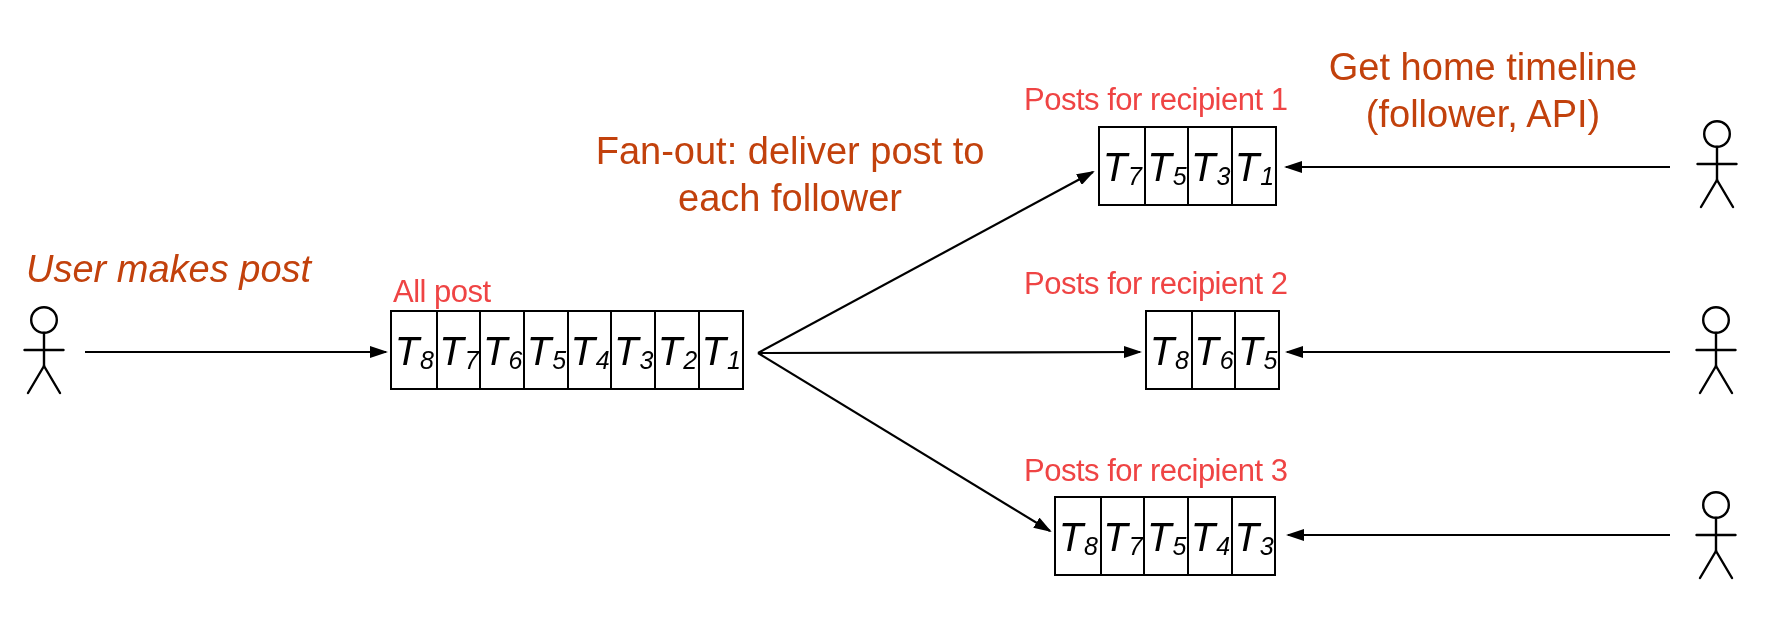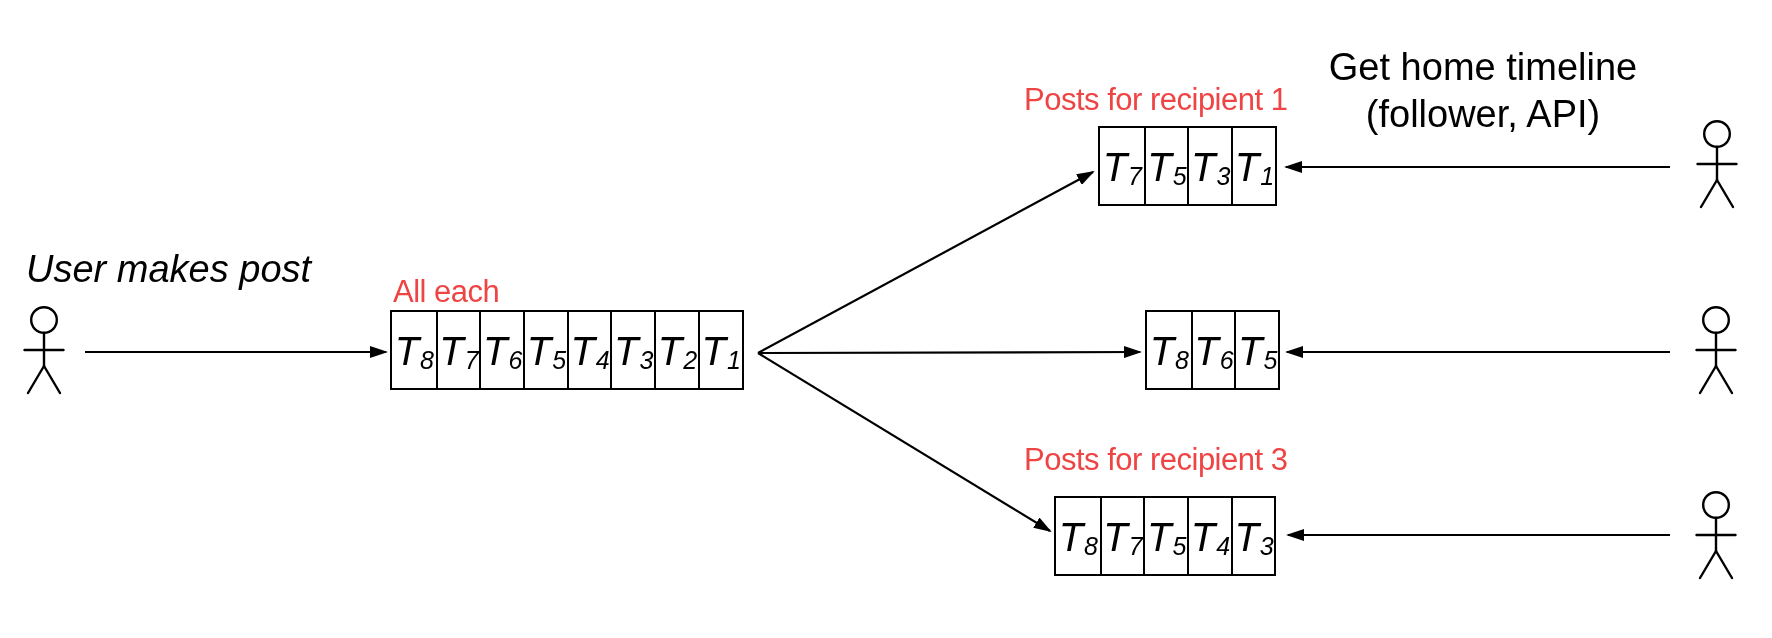--- a/index.html
+++ b/index.html
@@ -18,21 +18,21 @@
   }
   .lines-layer {
     position: absolute;
     left: 0;
     top: 0;
   }
   .label-lg {
     position: absolute;
     font-size: 38px;
     line-height: 47px;
-    color: #000000;
+    color: #c2410c;
     white-space: nowrap;
   }
   .label-lg.centered {
     text-align: center;
     white-space: normal;
   }
   .label-lg.centered span { display: block; white-space: nowrap; }
   .label-queue {
     position: absolute;
     font-size: 31px;
@@ -98,27 +98,31 @@
     <line x1="1670" y1="535" x2="1288" y2="535" stroke="#000000" stroke-width="2.2" marker-end="url(#arrowhead)"></line>
 
     <use href="#stick-figure" x="22" y="306"></use>
     <use href="#stick-figure" x="1695" y="120"></use>
     <use href="#stick-figure" x="1694" y="306"></use>
     <use href="#stick-figure" x="1694" y="491"></use>
   </svg>
 
   <div class="label-lg" style="left:26px; top:246px;font-style:italic;">User makes post</div>
 
+  <div class="label-lg centered" style="left:545px; top:128px; width:490px;">
+    <span>Fan-out: deliver post to</span>
+    <span>each follower</span>
+  </div>
 
   <div class="label-lg centered" style="left:1290px; top:44px; width:386px;">
     <span>Get home timeline</span>
     <span>(follower, API)</span>
   </div>
 
-  <div class="label-queue" style="left:393px; top:274px;">All each</div>
+  <div class="label-queue" style="left:393px; top:274px;">All post</div>
   <div class="queue" style="left:390px; top:310px;">
       <div class="cell">
         <span>T</span>
         <sub>8</sub>
       </div>
       <div class="cell">
         <span>T</span>
         <sub>7</sub>
       </div>
       <div class="cell">
@@ -160,36 +164,37 @@
       <div class="cell">
         <span>T</span>
         <sub>3</sub>
       </div>
       <div class="cell">
         <span>T</span>
         <sub>1</sub>
       </div>
     </div>
 
+  <div class="label-queue" style="left:1024px; top:266px;">Posts for recipient 2</div>
   <div class="queue" style="left:1145px; top:310px;">
       <div class="cell">
         <span>T</span>
         <sub>8</sub>
       </div>
       <div class="cell">
         <span>T</span>
         <sub>6</sub>
       </div>
       <div class="cell">
         <span>T</span>
         <sub>5</sub>
       </div>
     </div>
 
-  <div class="label-queue" style="left:1024px; top:442px;">Posts for recipient 3</div>
+  <div class="label-queue" style="left:1024px; top:453px;">Posts for recipient 3</div>
   <div class="queue" style="left:1054px; top:496px;">
       <div class="cell">
         <span>T</span>
         <sub>8</sub>
       </div>
       <div class="cell">
         <span>T</span>
         <sub>7</sub>
       </div>
       <div class="cell">

